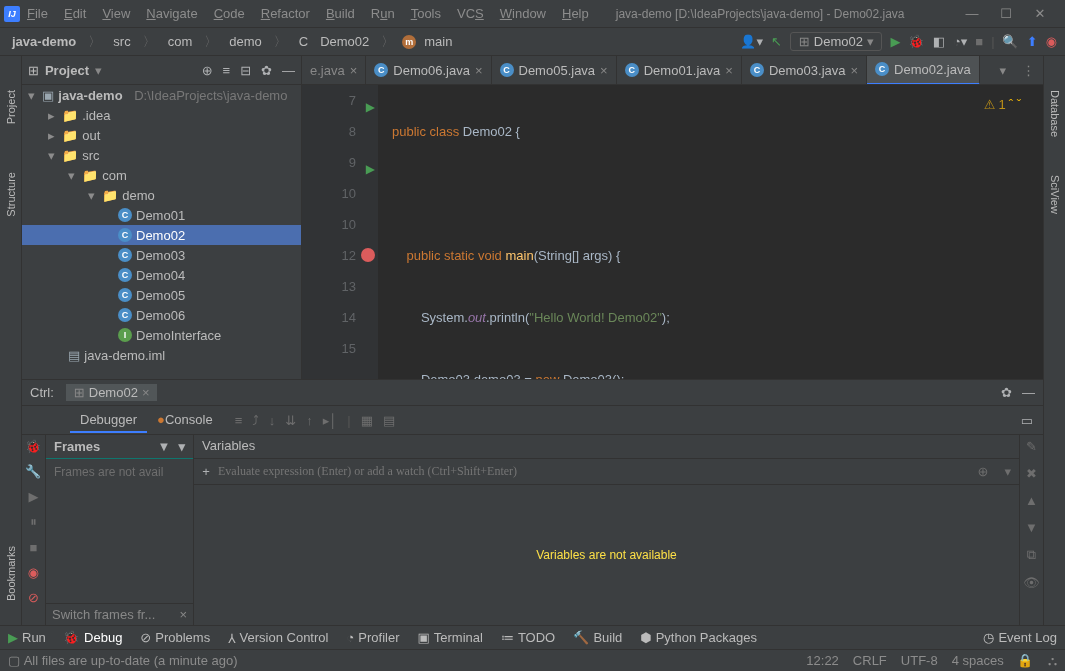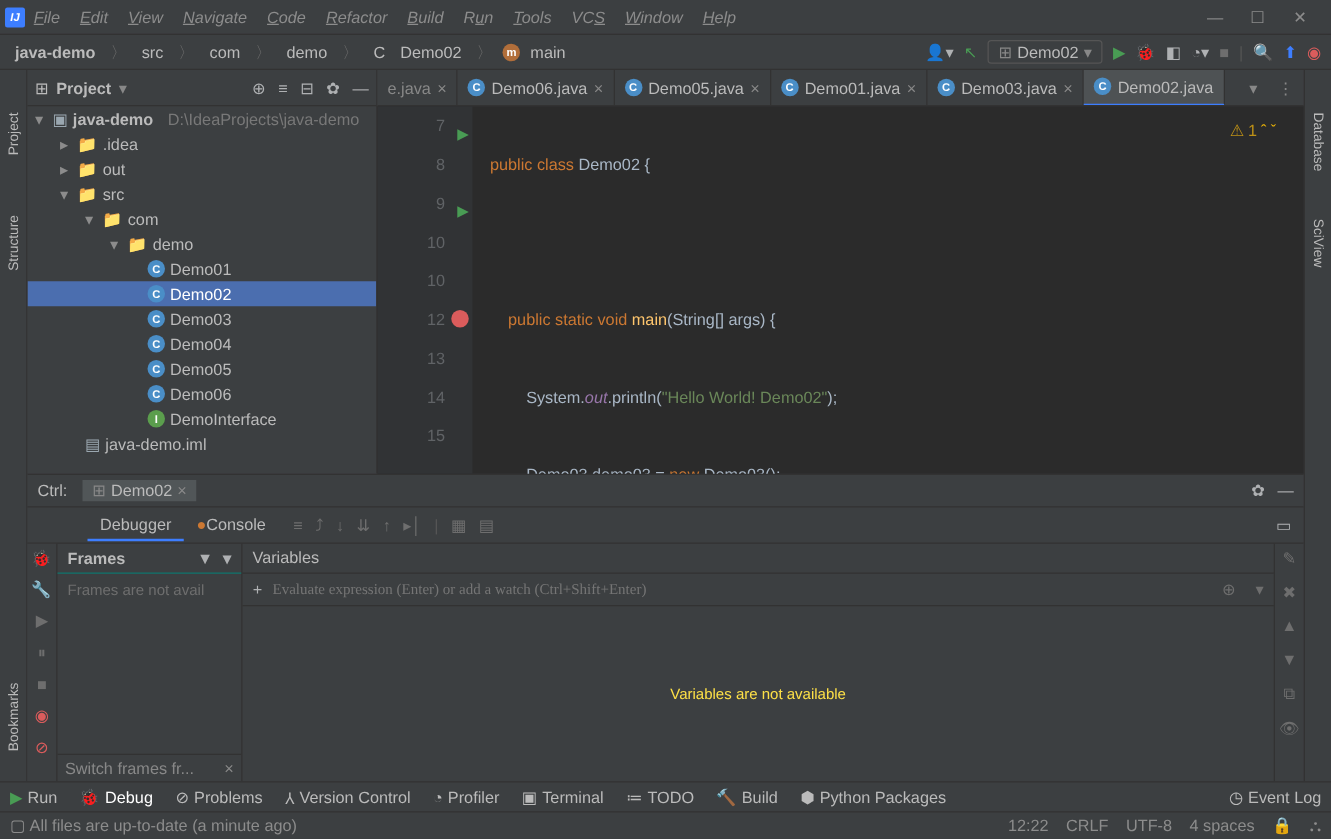--- a/index.html
+++ b/index.html
@@ -1,19 +1,19 @@
 <!DOCTYPE html>
 <html><head>
 <meta charset="utf-8">
 <style>
 * { margin:0; padding:0; box-sizing:border-box; font-family:"Segoe UI",Arial,sans-serif; font-size:13px; }
 body { width:1065px; height:671px; background:#3c3f41; color:#bbbbbb; overflow:hidden; display:flex; flex-direction:column; }
 .titlebar { height:27px; background:#3c3f41; display:flex; align-items:center; padding:0 4px; color:#8c8c8c; }
 .titlebar .menu { display:flex; gap:2px; }
-.titlebar .menu span { padding:2px 7px; cursor:default;font-style:italic; }
+.titlebar .menu span { padding:2px 7px; cursor:default; }
 .titlebar .menu span u { text-decoration:underline; }
 .titlebar .title { margin-left:20px; font-size:12px; }
 .winbtns { margin-left:auto; display:flex; gap:8px; padding-right:8px; }
 .winbtns span { width:26px; text-align:center; }
 .navbar { height:29px; background:#3c3f41; border-top:1px solid #323232; border-bottom:1px solid #323232; display:flex; align-items:center; padding:0 8px; }
 .crumb { display:flex; align-items:center; gap:4px; }
 .crumb span { padding:1px 4px; }
 .crumb .sep { color:#6b6b6b; }
 .navbar .tools { margin-left:auto; display:flex; align-items:center; gap:8px; }
 .runcfg { border:1px solid #555; padding:1px 8px; border-radius:3px; display:flex; align-items:center; gap:4px; }
@@ -98,20 +98,21 @@
     <span><u>N</u>avigate</span>
     <span><u>C</u>ode</span>
     <span><u>R</u>efactor</span>
     <span><u>B</u>uild</span>
     <span>R<u>u</u>n</span>
     <span><u>T</u>ools</span>
     <span>VC<u>S</u></span>
     <span><u>W</u>indow</span>
     <span><u>H</u>elp</span>
   </div>
+  <span class="title">java-demo [D:\IdeaProjects\java-demo] - Demo02.java</span>
   <div class="winbtns">
     <span>—</span>
     <span>☐</span>
     <span>✕</span>
   </div>
 </div>
 
 <div class="navbar">
   <div class="crumb">
     <span style="font-weight:bold;">java-demo</span>

